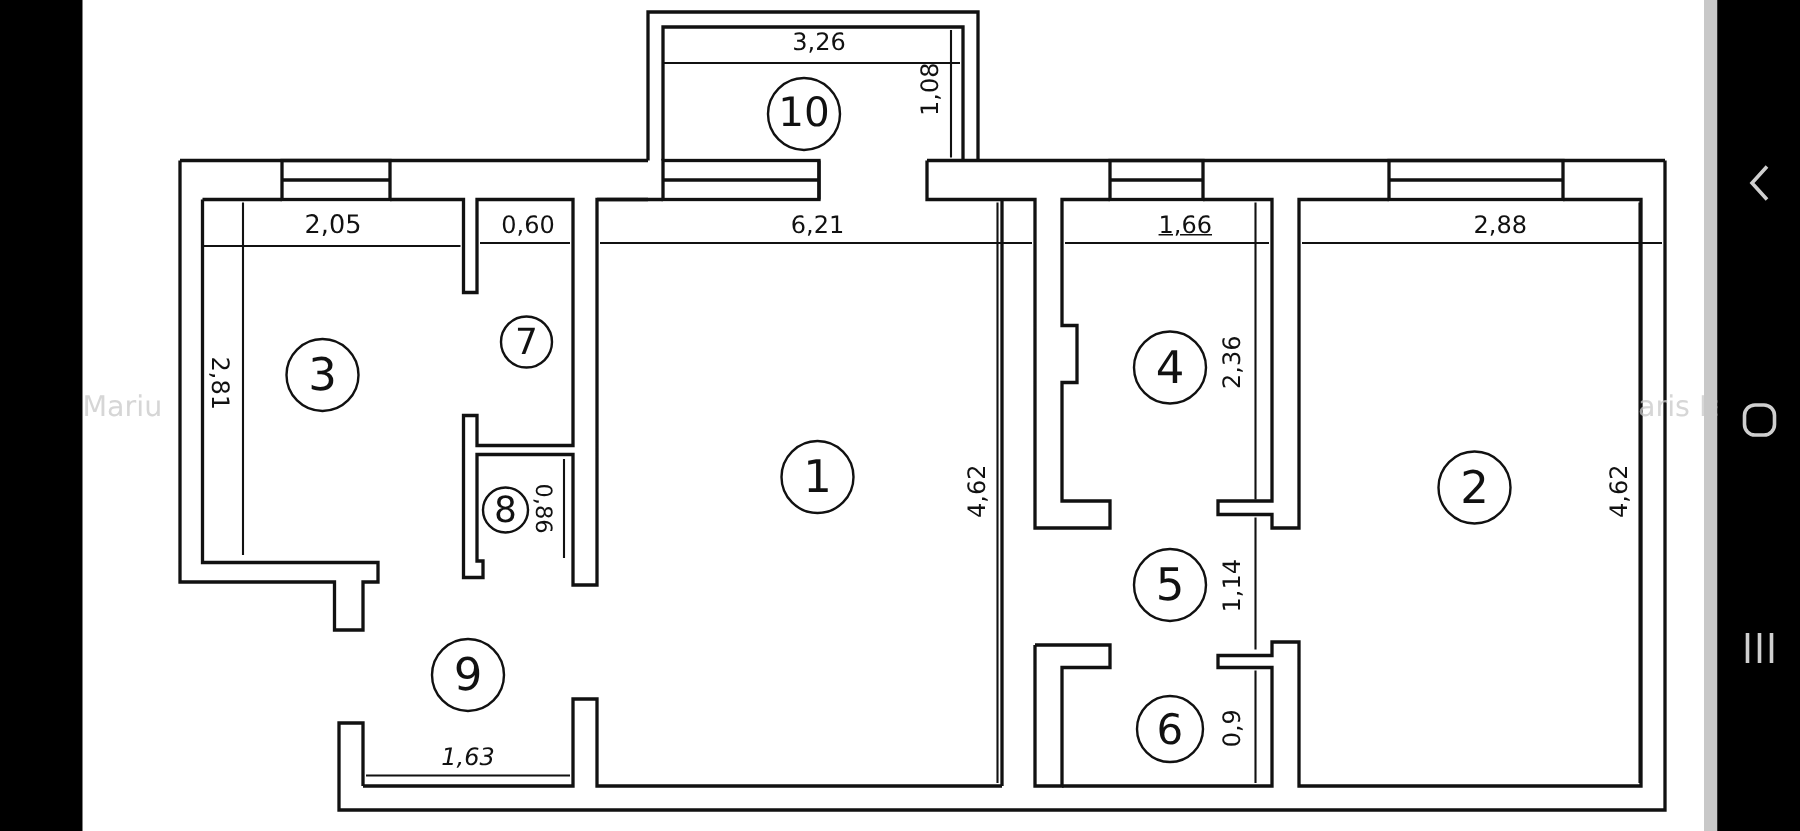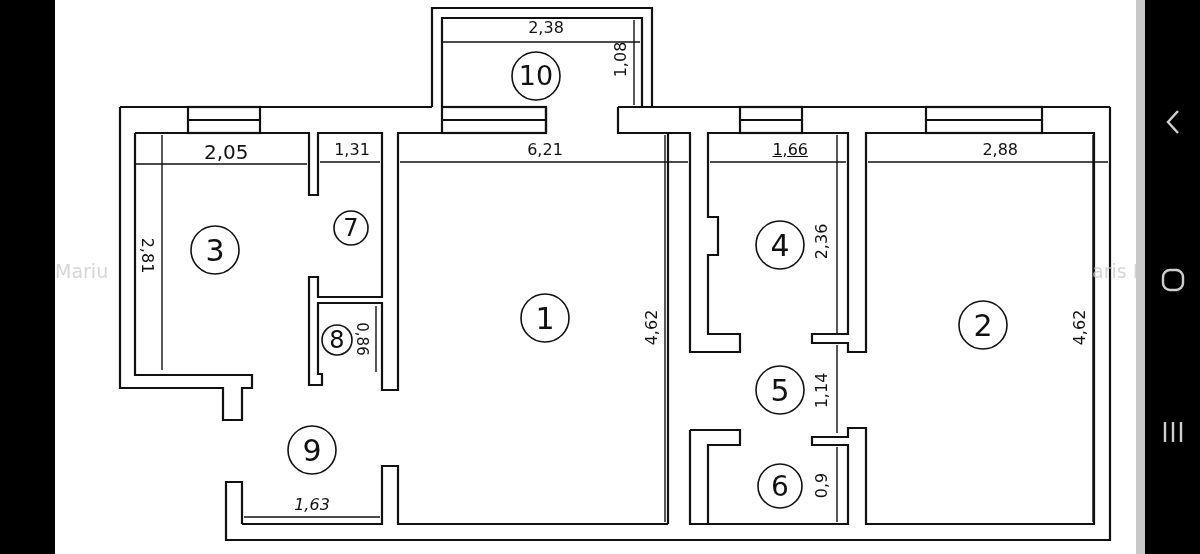--- a/index.html
+++ b/index.html
@@ -105,23 +105,23 @@
   <span style="position:absolute;left:195px;top:233px;width:40px;text-align:center;font-size:30px;">3</span>
   <span style="position:absolute;left:331px;top:214px;width:40px;text-align:center;font-size:24px;">7</span>
   <span style="position:absolute;left:317px;top:326px;width:40px;text-align:center;font-size:24px;">8</span>
   <span style="position:absolute;left:525px;top:301px;width:40px;text-align:center;font-size:30px;">1</span>
   <span style="position:absolute;left:760px;top:228px;width:40px;text-align:center;font-size:30px;">4</span>
   <span style="position:absolute;left:760px;top:373px;width:40px;text-align:center;font-size:30px;">5</span>
   <span style="position:absolute;left:760px;top:470px;width:40px;text-align:center;font-size:28px;">6</span>
   <span style="position:absolute;left:963px;top:308px;width:40px;text-align:center;font-size:30px;">2</span>
   <span style="position:absolute;left:292px;top:433px;width:40px;text-align:center;font-size:30px;">9</span>
 
-  <span style="position:absolute;left:516px;top:18px;width:60px;text-align:center;font-size:16px;">2,38</span>
-  <span style="position:absolute;left:204px;top:140px;width:60px;text-align:left;font-size:20px;">2,05</span>
-  <span style="position:absolute;left:322px;top:140px;width:60px;text-align:center;font-size:16px;">1,31</span>
+  <span style="position:absolute;left:516px;top:18px;width:60px;text-align:center;font-size:16px;">3,26</span>
+  <span style="position:absolute;left:192px;top:140px;width:60px;text-align:center;font-size:17px;">2,05</span>
+  <span style="position:absolute;left:322px;top:140px;width:60px;text-align:center;font-size:16px;">0,60</span>
   <span style="position:absolute;left:515px;top:140px;width:60px;text-align:center;font-size:16px;">6,21</span>
   <span style="position:absolute;left:748px;top:140px;width:60px;text-align:right;font-size:16px;text-decoration:underline;">1,66</span>
   <span style="position:absolute;left:958px;top:140px;width:60px;text-align:right;font-size:16px;">2,88</span>
   <span style="position:absolute;left:282px;top:495px;width:60px;text-align:center;font-size:16px;font-style:italic;">1,63</span>
 
   <span style="position:absolute;left:590px;top:50px;width:60px;text-align:center;font-size:16px;transform:rotate(-90deg);">1,08</span>
   <span style="position:absolute;left:117px;top:246px;width:60px;text-align:center;font-size:16px;transform:rotate(90deg);">2,81</span>
   <span style="position:absolute;left:332px;top:330px;width:60px;text-align:center;font-size:15px;transform:rotate(90deg);">0,86</span>
   <span style="position:absolute;left:621px;top:318px;width:60px;text-align:center;font-size:16px;transform:rotate(-90deg);">4,62</span>
   <span style="position:absolute;left:791px;top:232px;width:60px;text-align:center;font-size:16px;transform:rotate(-90deg);">2,36</span>

